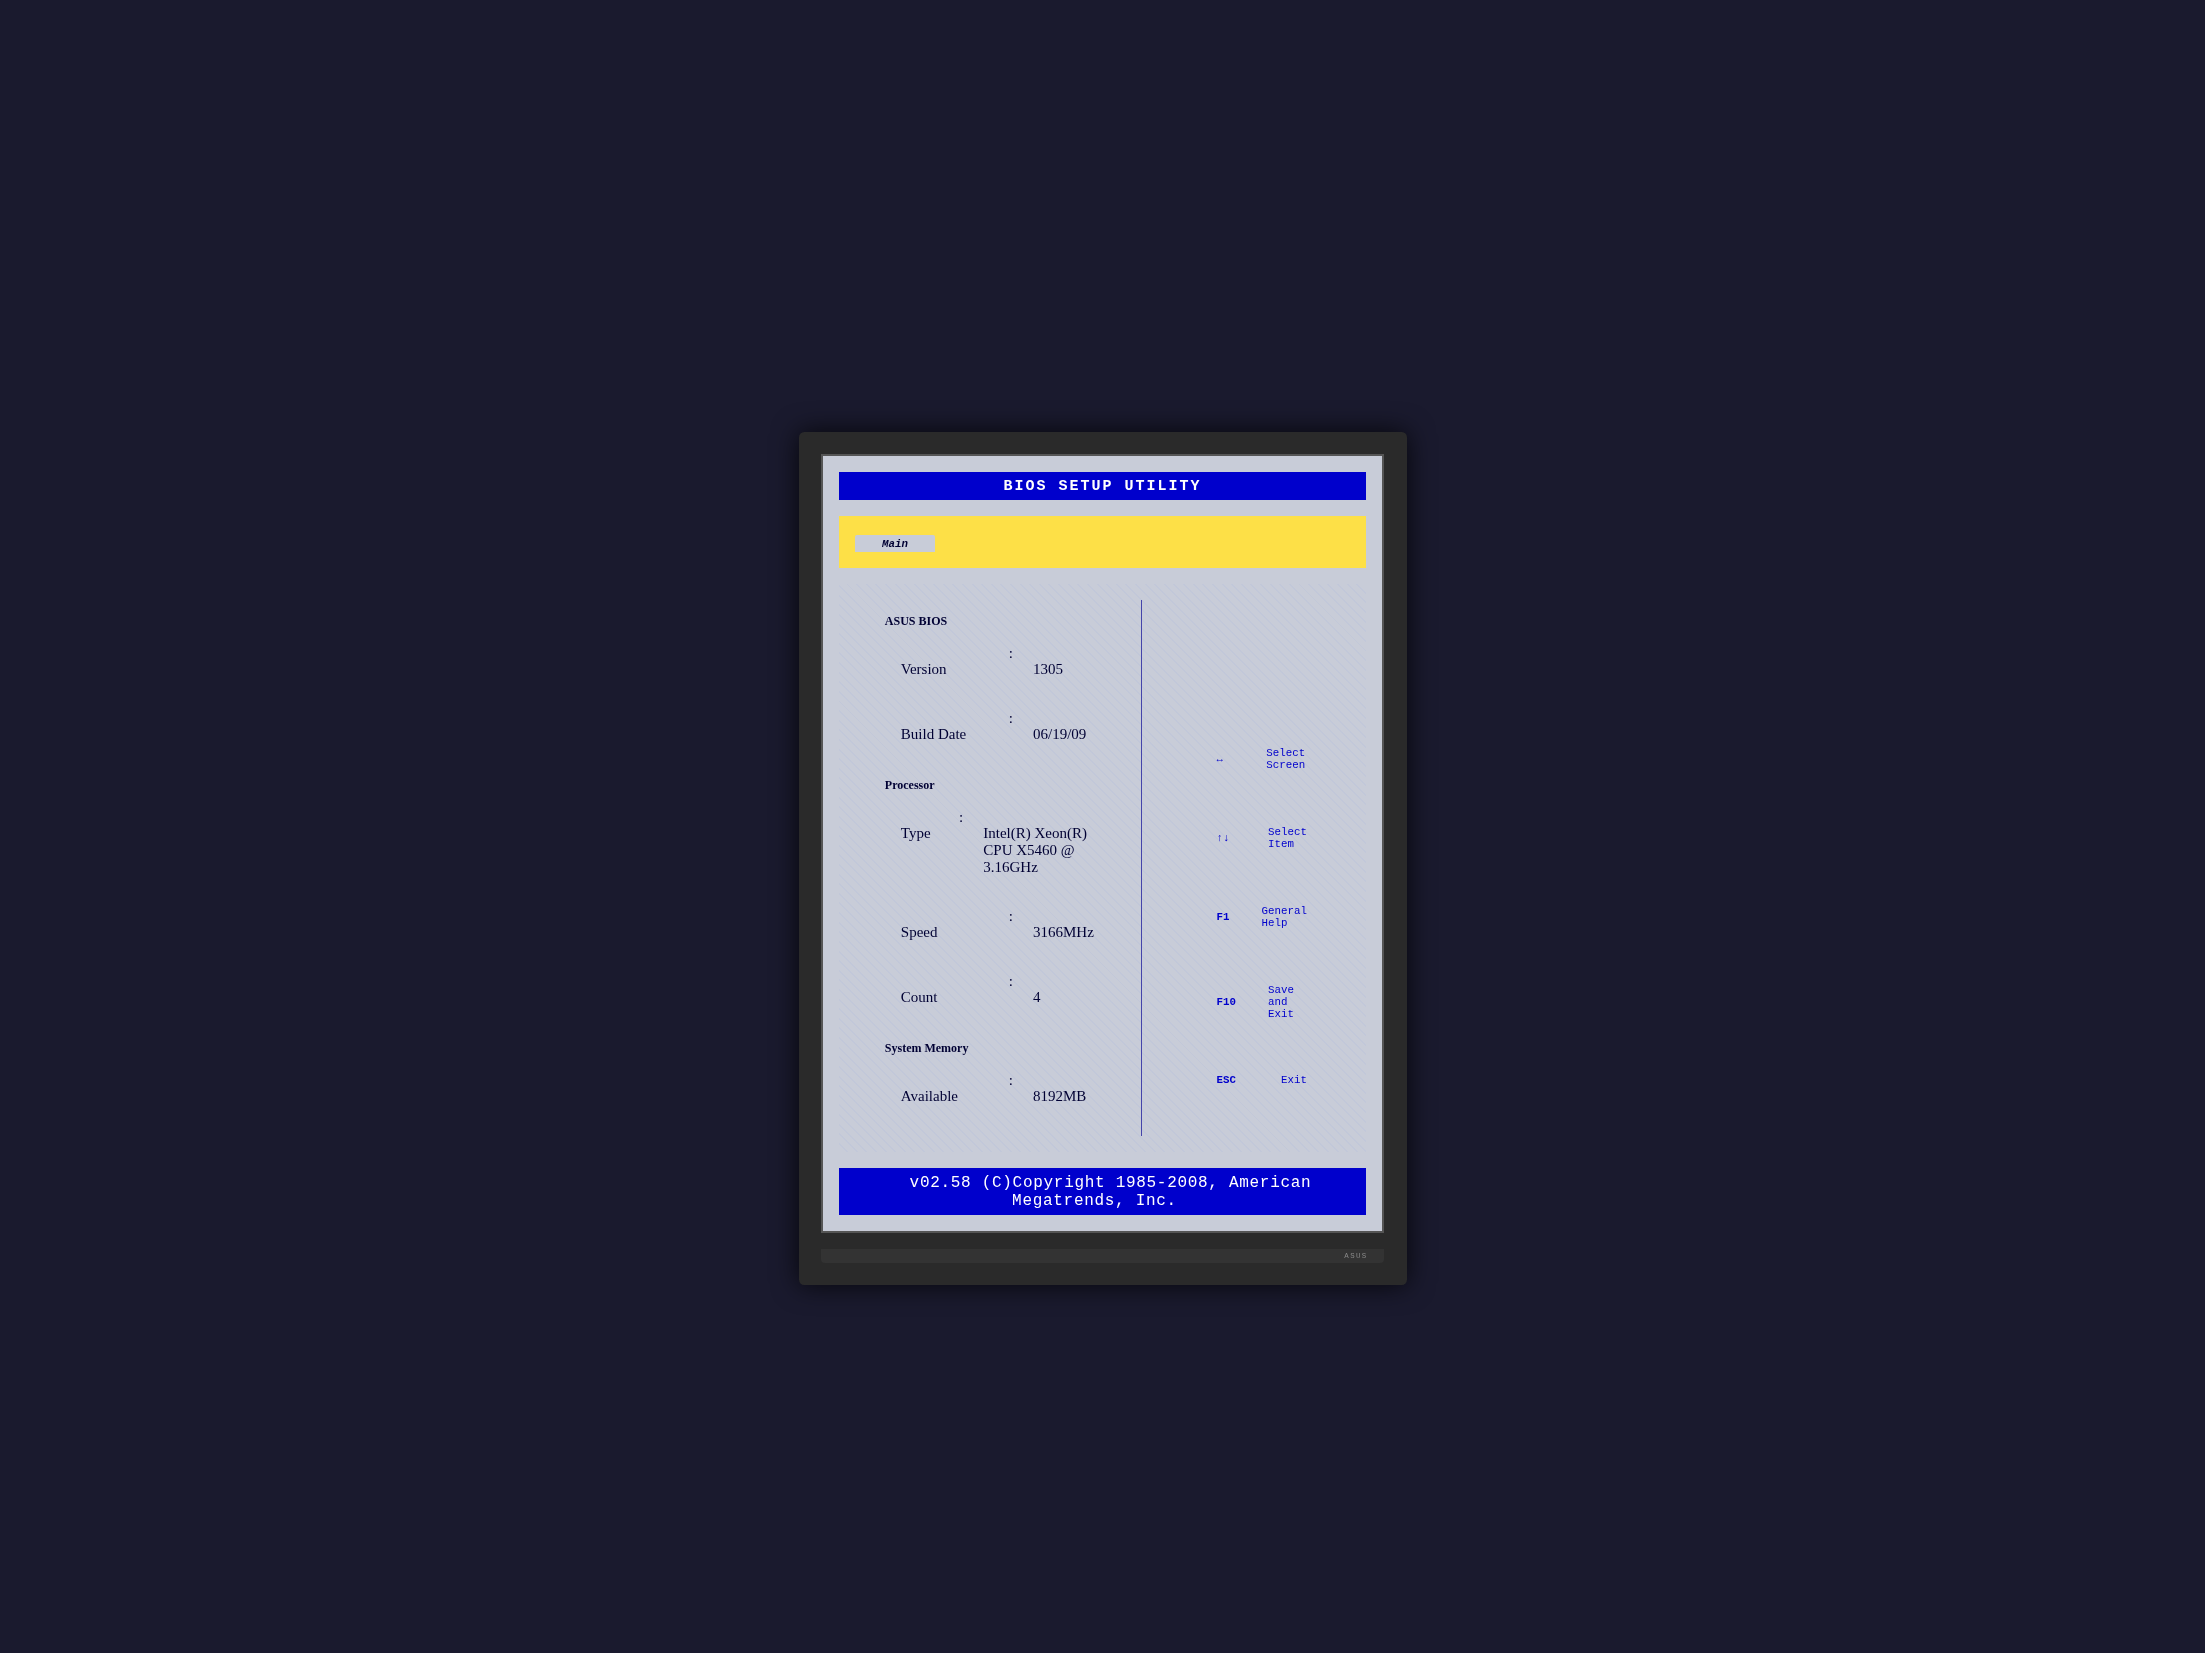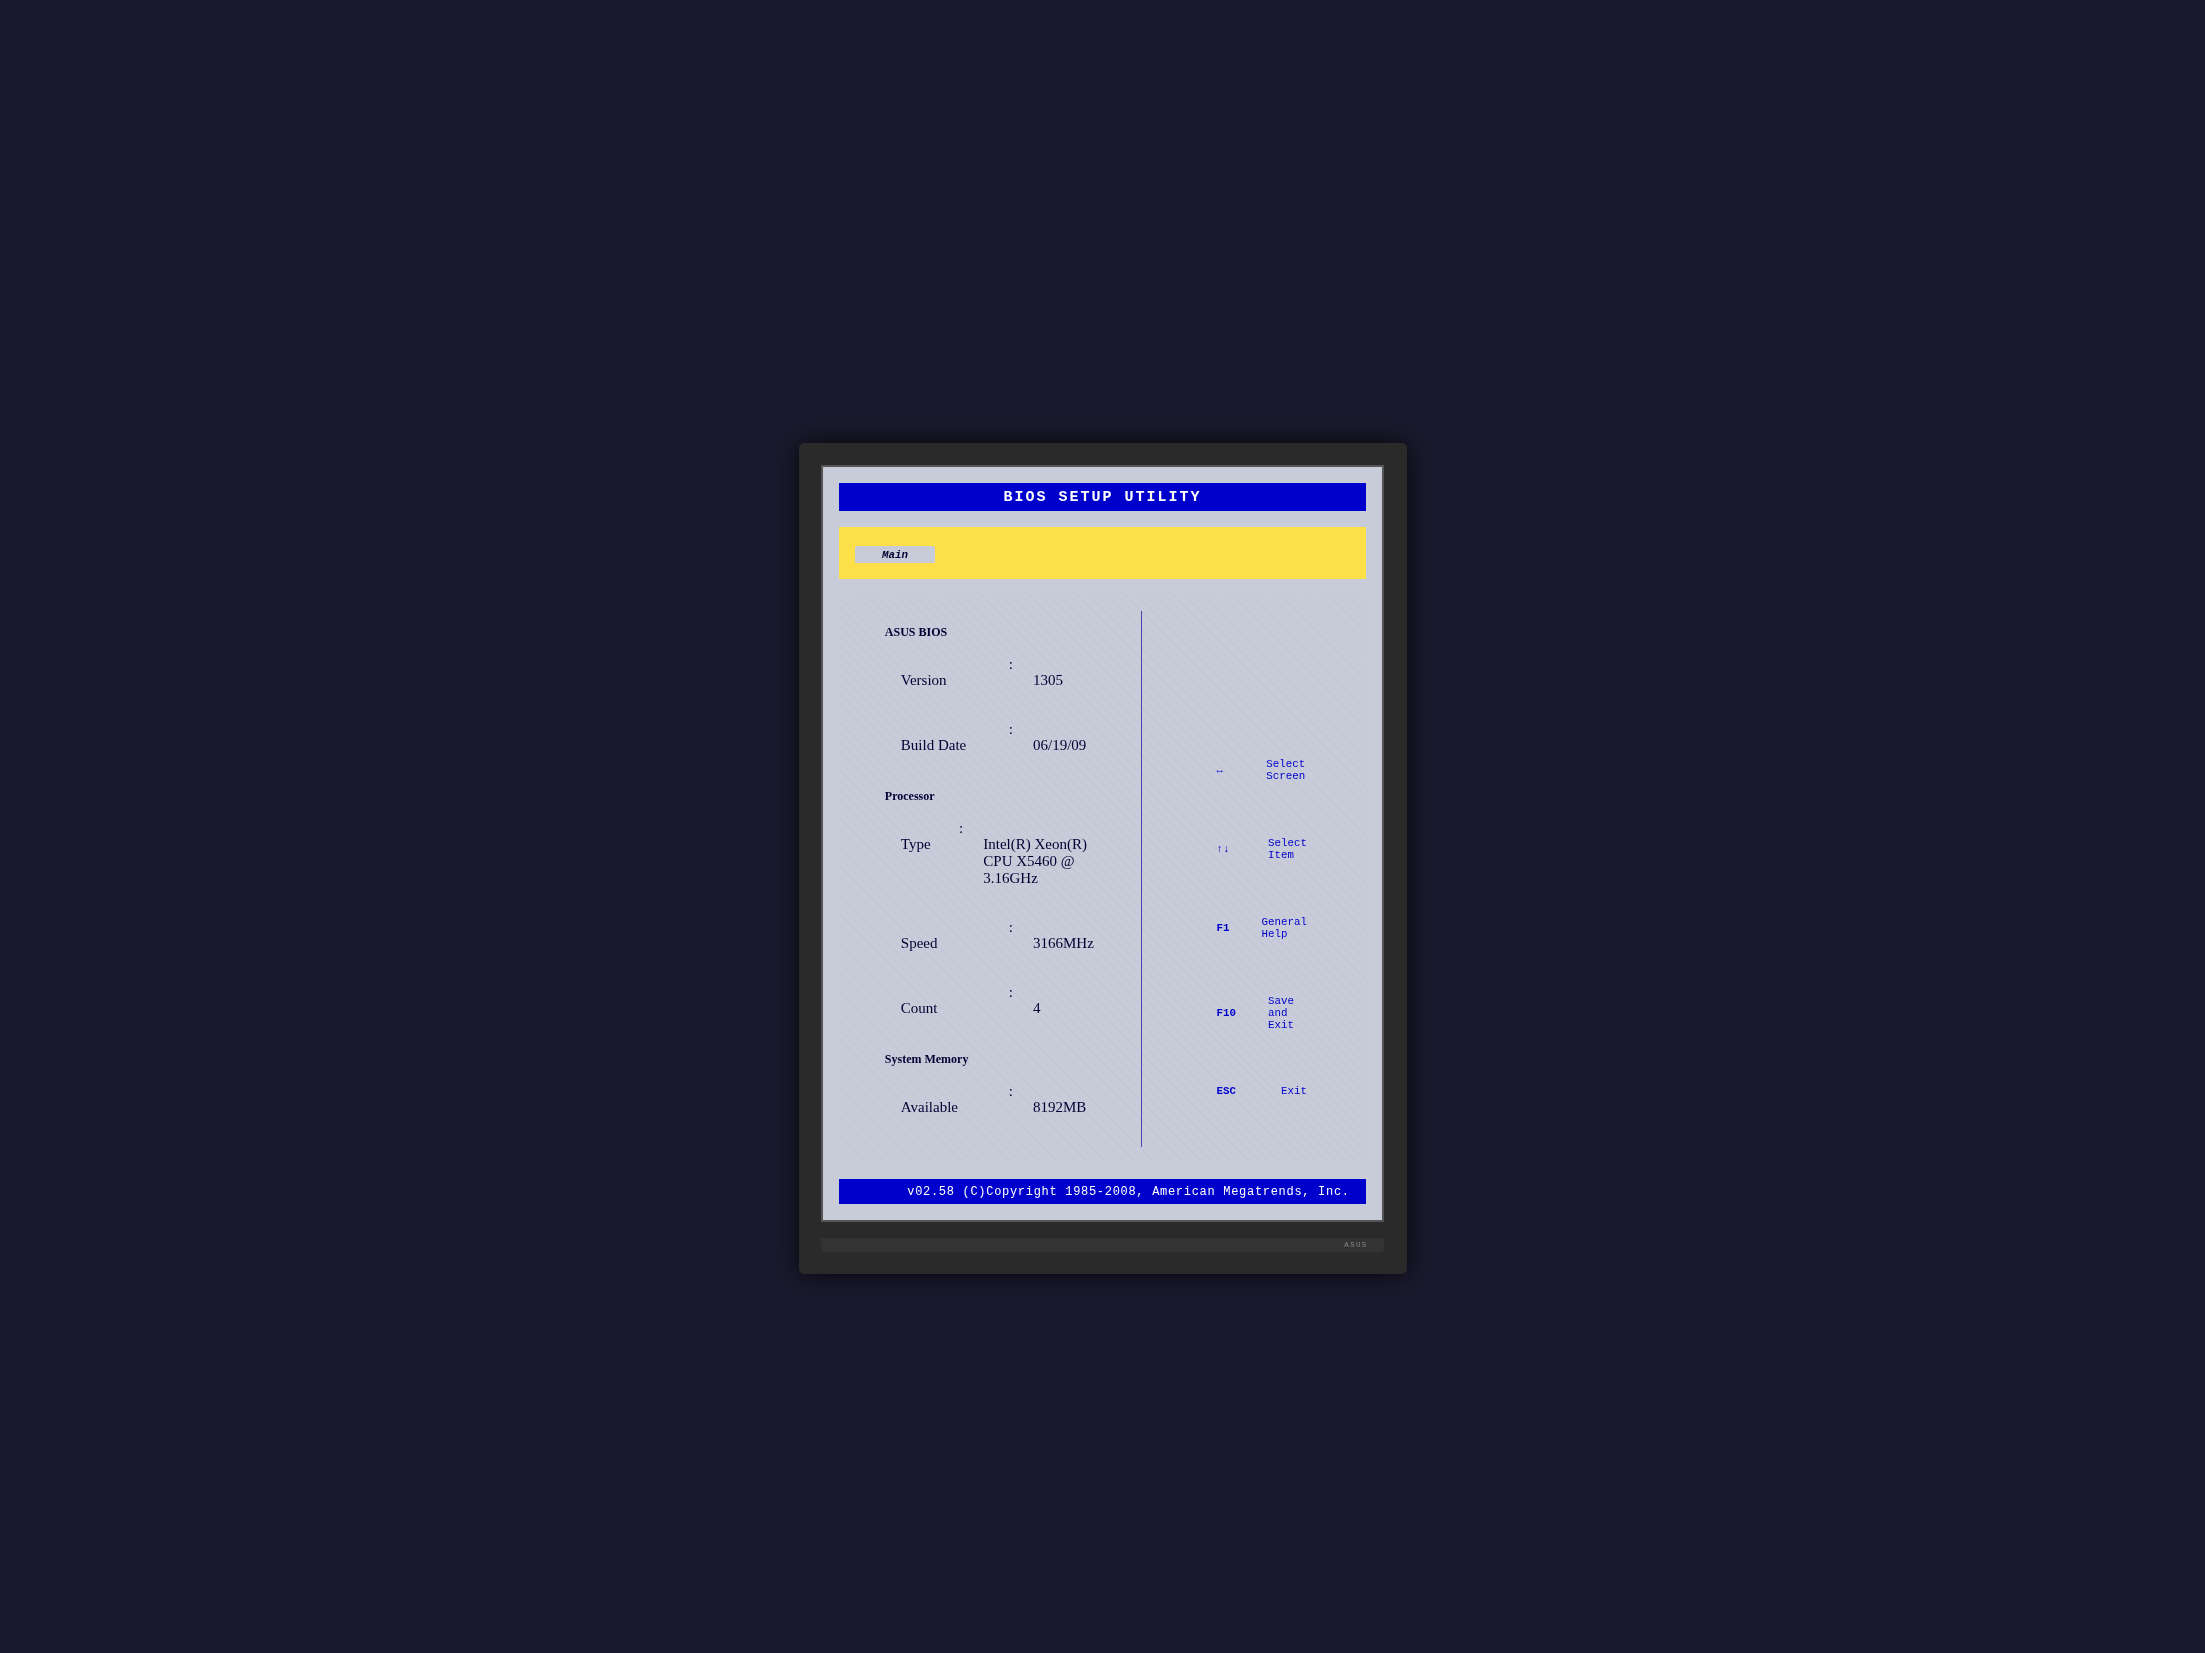--- a/index.html
+++ b/index.html
@@ -132,24 +132,24 @@
       color: #0000cc;
     }
 
     .key-desc {
       color: #0000cc;
     }
 
     
     .footer {
       background: #0000cc;
-      text-align: right;
+      text-align: center;
       padding: 5.4px 0;
       color: #ffffff;
-      font-size: 12px;
+      font-size: 16px;
       letter-spacing: 0.7px;
     }
 
     
     .monitor-bottom {
       background: #333;
       height: 13.5px;
       border-radius: 0 0 4px 4px;
       display: flex;
       justify-content: flex-end;

